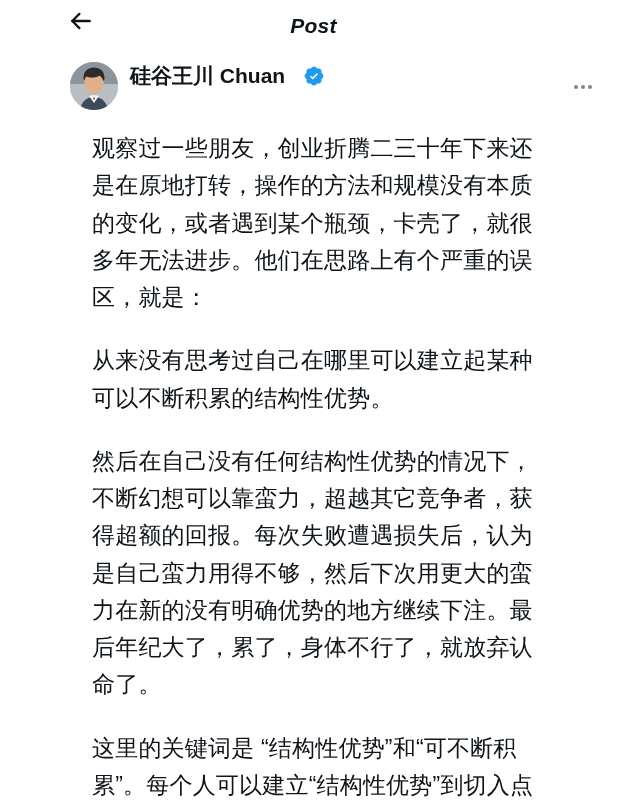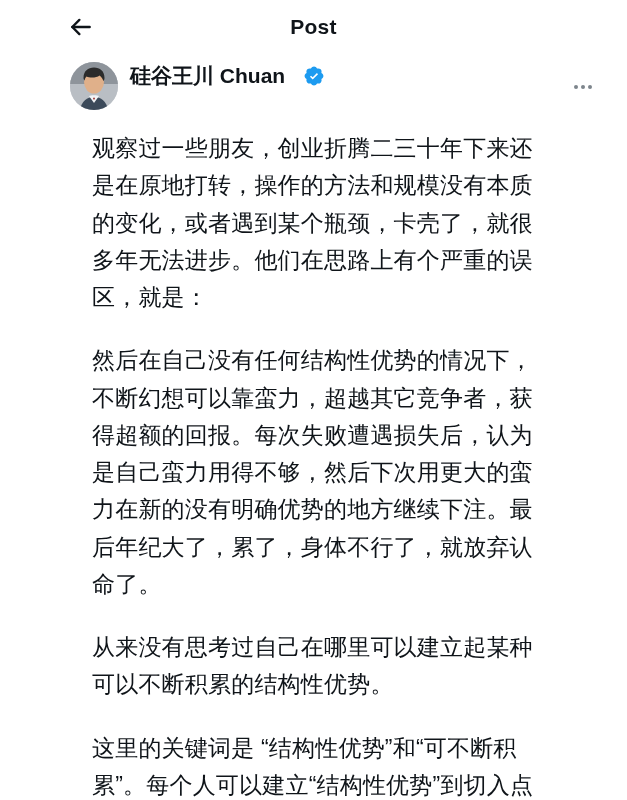--- a/index.html
+++ b/index.html
@@ -20,23 +20,24 @@
     height: 800px;
     background: #ffffff;
     box-sizing: border-box;
   }
 
   
   .header {
     position: relative;
     height: 54px;
     display: flex;
-    align-items: center;
+    align-items: flex-end;
     padding: 16px 18px;
     box-sizing: border-box;
+    font-style: italic;
   }
   .back-btn {
     width: 34px;
     height: 34px;
     display: flex;
     align-items: center;
     justify-content: center;
     cursor: pointer;
     margin-left: 46px;
   }
@@ -181,19 +182,19 @@
       </div>
       <div class="more-btn">
         <span>
           <span class="dot"></span><span class="dot"></span><span class="dot"></span>
         </span>
       </div>
     </div>
 
     <div class="tweet-body">
       <p class="para">观察过一些朋友，创业折腾二三十年下来还是在原地打转，操作的方法和规模没有本质的变化，或者遇到某个瓶颈，卡壳了，就很多年无法进步。他们在思路上有个严重的误区，就是：</p>
+      <p class="para">从来没有思考过自己在哪里可以建立起某种可以不断积累的结构性优势。</p>
       <p class="para">然后在自己没有任何结构性优势的情况下，不断幻想可以靠蛮力，超越其它竞争者，获得超额的回报。每次失败遭遇损失后，认为是自己蛮力用得不够，然后下次用更大的蛮力在新的没有明确优势的地方继续下注。最后年纪大了，累了，身体不行了，就放弃认命了。</p>
-      <p class="para">从来没有思考过自己在哪里可以建立起某种可以不断积累的结构性优势。</p>
       <p class="para">这里的关键词是 “结构性优势”和“可不断积累”。每个人可以建立“结构性优势”到切入点都不一样，要从自己的微小兴趣和特长开始，哪怕是再微小，只要有优势，只要优势可积累，就能在自己选择的战场上，不断积小胜为大胜，而且到后面越来越容易。</p>
     </div>
 
   </div>
 </div>
 
 </body></html>

